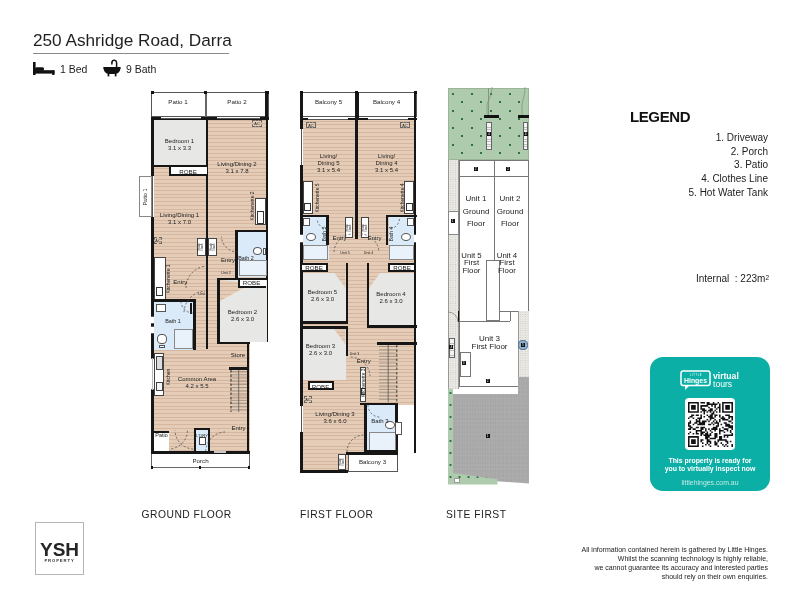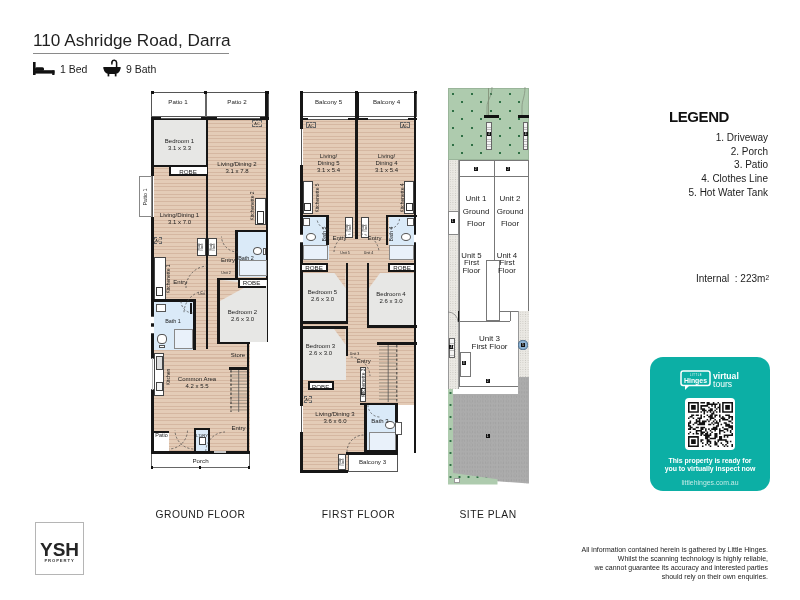--- a/index.html
+++ b/index.html
@@ -2,49 +2,49 @@
 <html><head><meta charset="utf-8">
 <style>
 *{margin:0;padding:0;box-sizing:border-box}
 html,body{width:800px;height:600px;background:#fff;font-family:"Liberation Sans",sans-serif;position:relative;overflow:hidden}
 .a{position:absolute}
 .wood{position:absolute;background:repeating-linear-gradient(#e4ccb7 0px,#e4ccb7 2.7px,#d5b7a1 2.7px,#d5b7a1 3.7px)}
 .carpet{position:absolute;background:#e7e7e5}
 .bathf{position:absolute;background:#daeaf8}
 .lbl{position:absolute;font-size:6px;line-height:7px;color:#1c1c1c;text-align:center;white-space:nowrap}
 .lbl2{position:absolute;font-size:6.2px;line-height:7.5px;color:#1c1c1c;text-align:center;white-space:nowrap}
-.flab{position:absolute;font-size:10.3px;letter-spacing:.5px;color:#1c1c1c;text-align:center;white-space:nowrap}
+.flab{position:absolute;font-size:10.3px;letter-spacing:.5px;color:#1c1c1c;text-align:left;white-space:nowrap}
 .sq{position:absolute;width:4.2px;height:4.2px;background:#111;color:#fff;font-size:3.2px;line-height:4.2px;text-align:center}
 .grass-dots{background-image:radial-gradient(circle at 4px 5px,#2e6f44 0.9px,rgba(0,0,0,0) 1.3px),radial-gradient(circle at 13px 13px,#2e6f44 0.9px,rgba(0,0,0,0) 1.3px);background-size:19px 17px}
 </style></head>
 <body>
-<div class="a" style="left:33px;top:30px;font-size:17.2px;color:#1f1f1f;">110 Ashridge Road, Darra</div>
+<div class="a" style="left:33px;top:30px;font-size:17.2px;color:#1f1f1f;">250 Ashridge Road, Darra</div>
 <div class="a" style="left:33px;top:52.5px;width:196px;height:1.3px;background:#8a8a8a"></div>
 <svg class="a" style="left:33px;top:62px" width="23" height="14" viewBox="0 0 23 14">
 <rect x="0" y="0" width="2.6" height="13" fill="#111"></rect>
     <rect x="2" y="5.2" width="9" height="3.6" rx="1.5" fill="#111"></rect>
     <rect x="0" y="8.2" width="21.5" height="3.4" fill="#111"></rect>
     <rect x="19.2" y="8.5" width="2.3" height="4.5" fill="#111"></rect>
 </svg>
 <div class="a" style="left:60px;top:62.5px;font-size:10.5px;color:#1c1c1c">1 Bed</div>
 <svg class="a" style="left:103px;top:58px" width="18" height="20" viewBox="0 0 18 20">
 <path d="M1 9 H17 A1 1 0 0 1 17.6 10.5 Q16.5 15 13 16 H5 Q1.5 15 0.4 10.5 A1 1 0 0 1 1 9 Z" fill="#111"></path>
 <path d="M13.6 9.5 V4.6 A2.4 2.4 0 0 0 8.9 4" fill="none" stroke="#111" stroke-width="1.5" stroke-linecap="round"></path>
 <path d="M8.9 4.4 v1.6" stroke="#111" stroke-width="1.5" stroke-linecap="round"></path>
 <rect x="4.6" y="16" width="1.7" height="2.4" fill="#111"></rect>
     <rect x="11.8" y="16" width="1.7" height="2.4" fill="#111"></rect>
 </svg>
 <div class="a" style="left:126px;top:62.5px;font-size:10.5px;color:#1c1c1c">9 Bath</div>
 
-<div class="a" style="left:630px;top:108px;width:138px;text-align:center;font-size:15px;font-weight:bold;color:#111;letter-spacing:-0.4px">LEGEND</div>
+<div class="a" style="left:630px;top:108px;width:138px;text-align:left;font-size:15px;font-weight:bold;color:#111;letter-spacing:-0.4px">LEGEND</div>
 <div class="a" style="left:630px;top:131px;width:138px;text-align:right;font-size:10px;line-height:13.7px;color:#1c1c1c">1. Driveway<br>2. Porch<br>3. Patio<br>4. Clothes Line<br>5. Hot Water Tank</div>
 <div class="a" style="left:630px;top:272.5px;width:139px;text-align:right;font-size:10px;color:#1c1c1c">Internal&nbsp;&nbsp;: 223m<span style="font-size:6.5px;vertical-align:2.5px">2</span></div>
 <div class="flab" style="left:141.5px;top:509px;width:118px">GROUND FLOOR</div>
 <div class="flab" style="left:300px;top:509px;width:117px">FIRST FLOOR</div>
-<div class="flab" style="left:446px;top:509px;width:84px">SITE PLAN</div>
+<div class="flab" style="left:446px;top:509px;width:84px">SITE FIRST</div>
 <div class="a" style="left:35px;top:522px;width:49px;height:53px;border:1px solid #b5b5b5;background:#fff">
  <div class="a" style="left:0;top:16px;width:100%;text-align:center;font-size:19px;font-weight:bold;color:#252525">YSH</div>
  <div class="a" style="left:0;top:35px;width:100%;text-align:center;font-size:4.2px;font-weight:bold;letter-spacing:0.9px;color:#333">PROPERTY</div>
 </div>
 <div class="a" style="left:498px;top:545px;width:270px;text-align:right;font-size:7px;line-height:9px;color:#222">All information contained herein is gathered by Little Hinges.<br>Whilst the scanning technology is highly reliable,<br>we cannot guarantee its accuracy and interested parties<br>should rely on their own enquiries.</div>
 
 <div class="a" style="left:650px;top:357px;width:120px;height:134px;background:#0cafa5;border-radius:13px">
  <svg class="a" style="left:30px;top:13px" width="62" height="22" viewBox="0 0 62 22">
   <rect x="1" y="1" width="29" height="14.5" rx="2.2" fill="none" stroke="#fff" stroke-width="1.5"></rect>
   <path d="M5 15.5 v4.5 l4.5 -4.5 z" fill="#fff"></path>

